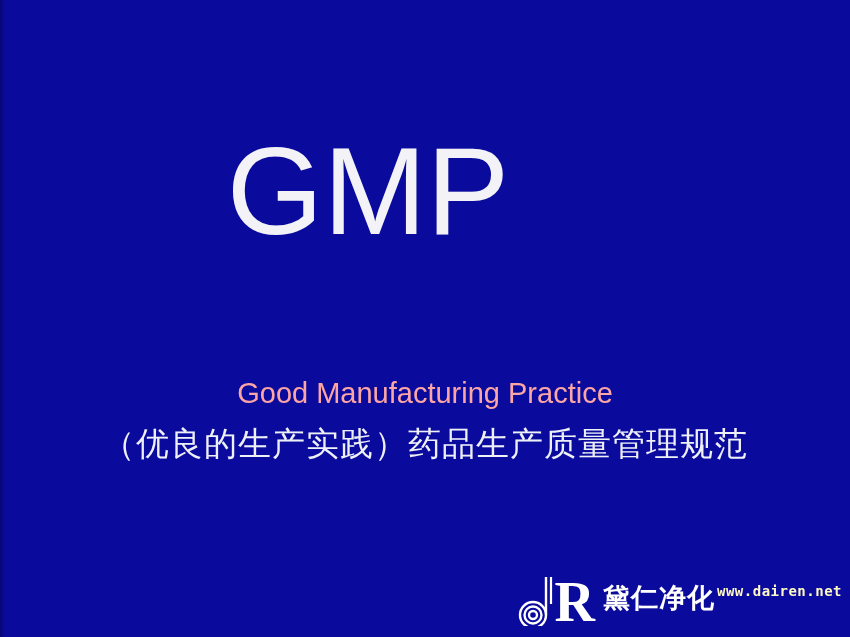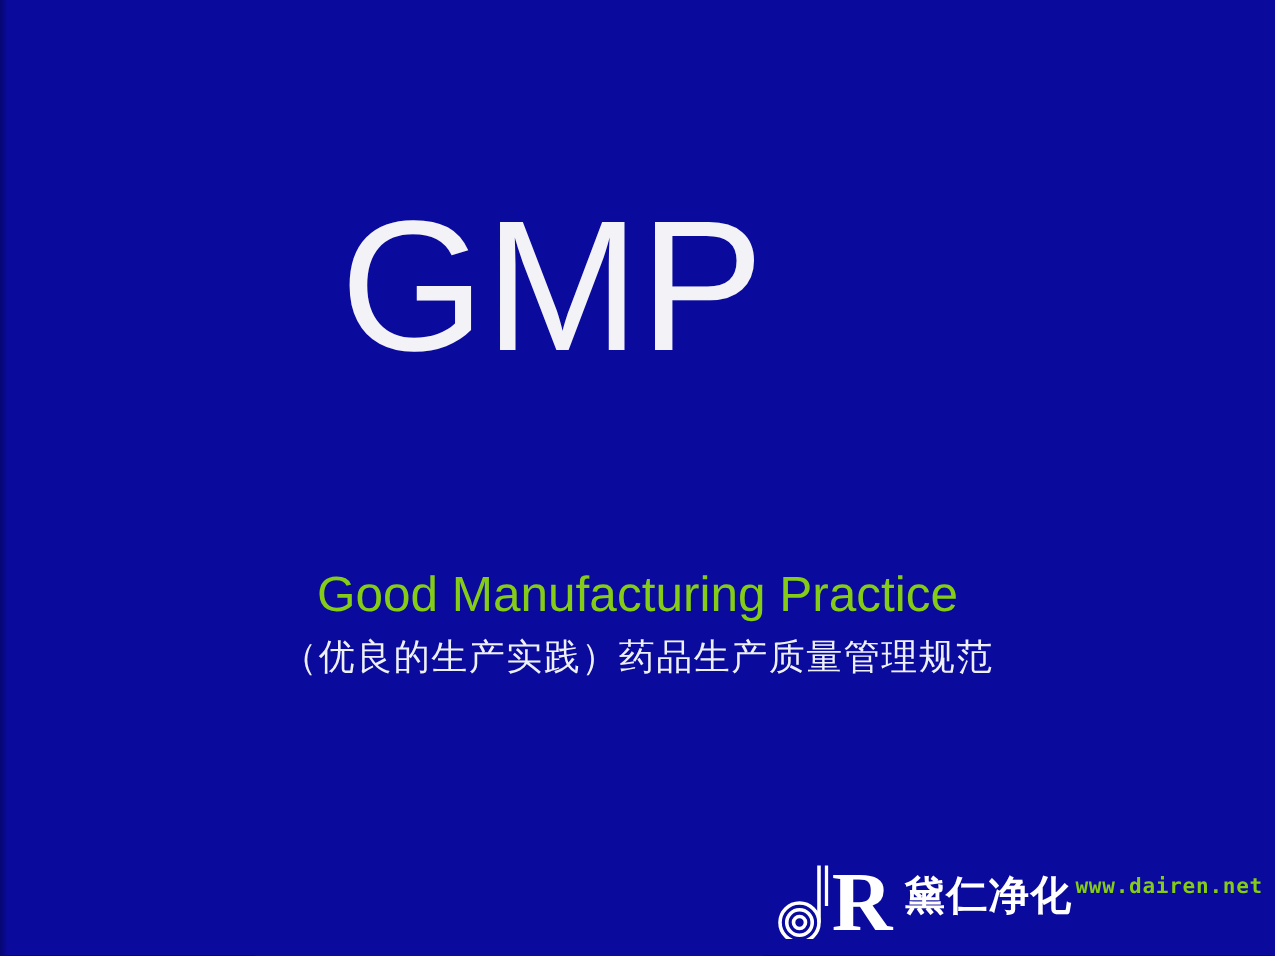--- a/index.html
+++ b/index.html
@@ -58,35 +58,35 @@
     white-space: nowrap;
   }
 
   .subtitle-en {
     position: absolute;
     left: 0;
     top: 377px;
     width: 850px;
     text-align: center;
     font-family: "Liberation Sans", "DejaVu Sans", sans-serif;
-    font-size: 33px;
+    font-size: 29px;
     font-weight: 400;
     line-height: 1.15;
-    color: #84cc16;
+    color: #fca5a5;
     white-space: nowrap;
   }
 
   .subtitle-cn {
     position: absolute;
     left: 0;
     top: 424px;
     width: 850px;
     text-align: center;
     font-family: "DejaVu Sans", "Liberation Sans", sans-serif;
-    font-size: 24px;
+    font-size: 33px;
     font-weight: 400;
     line-height: 1.2;
     letter-spacing: 1px;
     color: #eef0f8;
     white-space: nowrap;
   }
 
   
   .watermark {
     position: absolute;
@@ -139,21 +139,21 @@
     color: #ffffff;
     white-space: nowrap;
   }
 
   .wm-url {
     font-family: "DejaVu Sans Mono", "Liberation Mono", monospace;
     font-size: 14px;
     font-weight: 700;
     line-height: 1.0;
     letter-spacing: 0.5px;
-    color: #84cc16;
+    color: #fef9c3;
     white-space: nowrap;
   }
 </style>
 </head>
 <body>
 
 <div class="slide">
 
   <div class="title-block">
 

